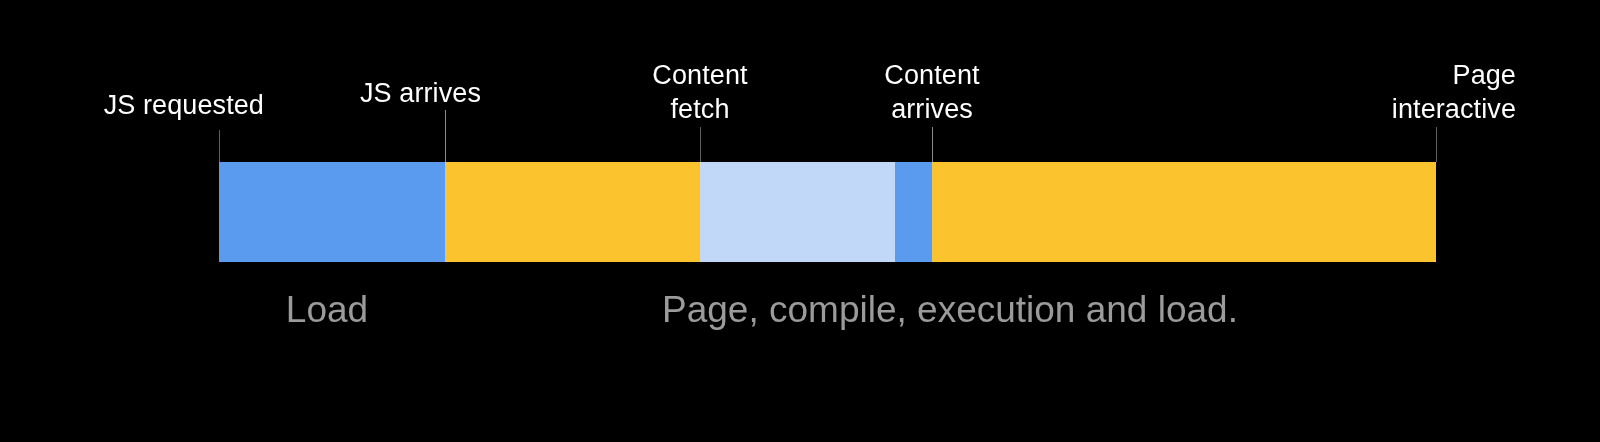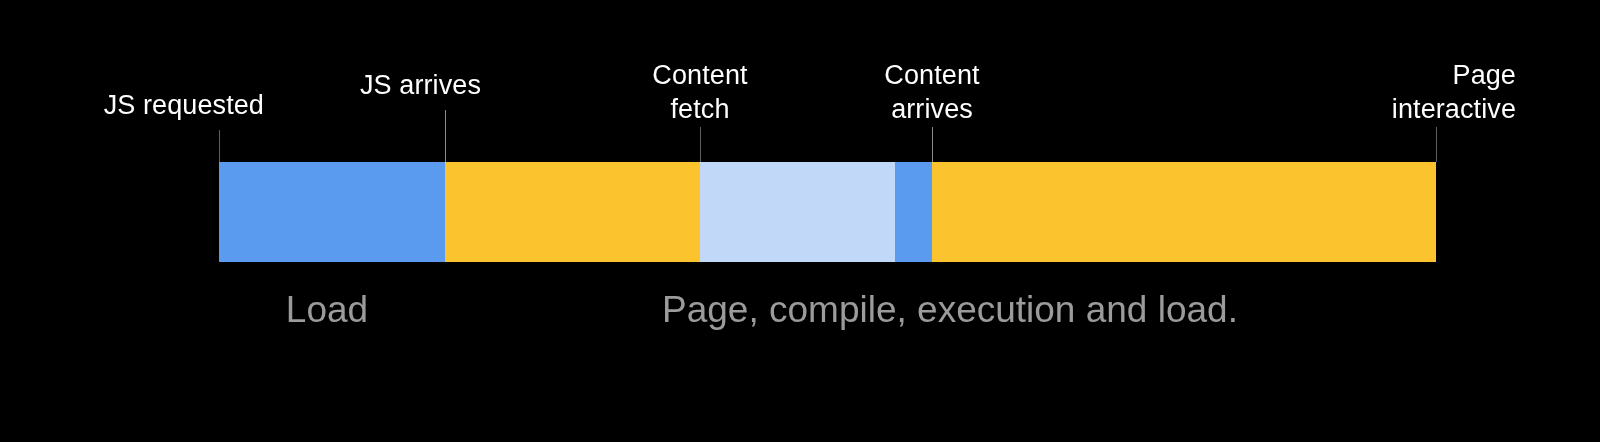--- a/index.html
+++ b/index.html
@@ -73,21 +73,21 @@
 <div id="stage">
 
   <div class="tick dim" style="left:219px;  top:130px; height:32px;"></div>
   <div class="tick" style="left:445px;  top:110px; height:52px;"></div>
   <div class="tick dim" style="left:700px;  top:127px; height:35px;"></div>
   <div class="tick" style="left:932px;  top:127px; height:35px;"></div>
   <div class="tick dim" style="left:1436px; top:127px; height:35px;"></div>
 
   <div class="evt r" style="left:0px; width:264px; top:88px;">JS requested</div>
 
-  <div class="evt r" style="left:200px; width:281px; top:68px;text-align:right;">JS arrives</div>
+  <div class="evt r" style="left:200px; width:281px; top:76px;text-align:right;">JS arrives</div>
 
   <div class="evt c" style="left:700px; width:260px; top:58px;">Content
 fetch</div>
 
   <div class="evt c" style="left:932px; width:260px; top:58px;">Content
 arrives</div>
 
   <div class="evt r" style="left:1243px; width:273px; top:58px;">Page
 interactive</div>
 

